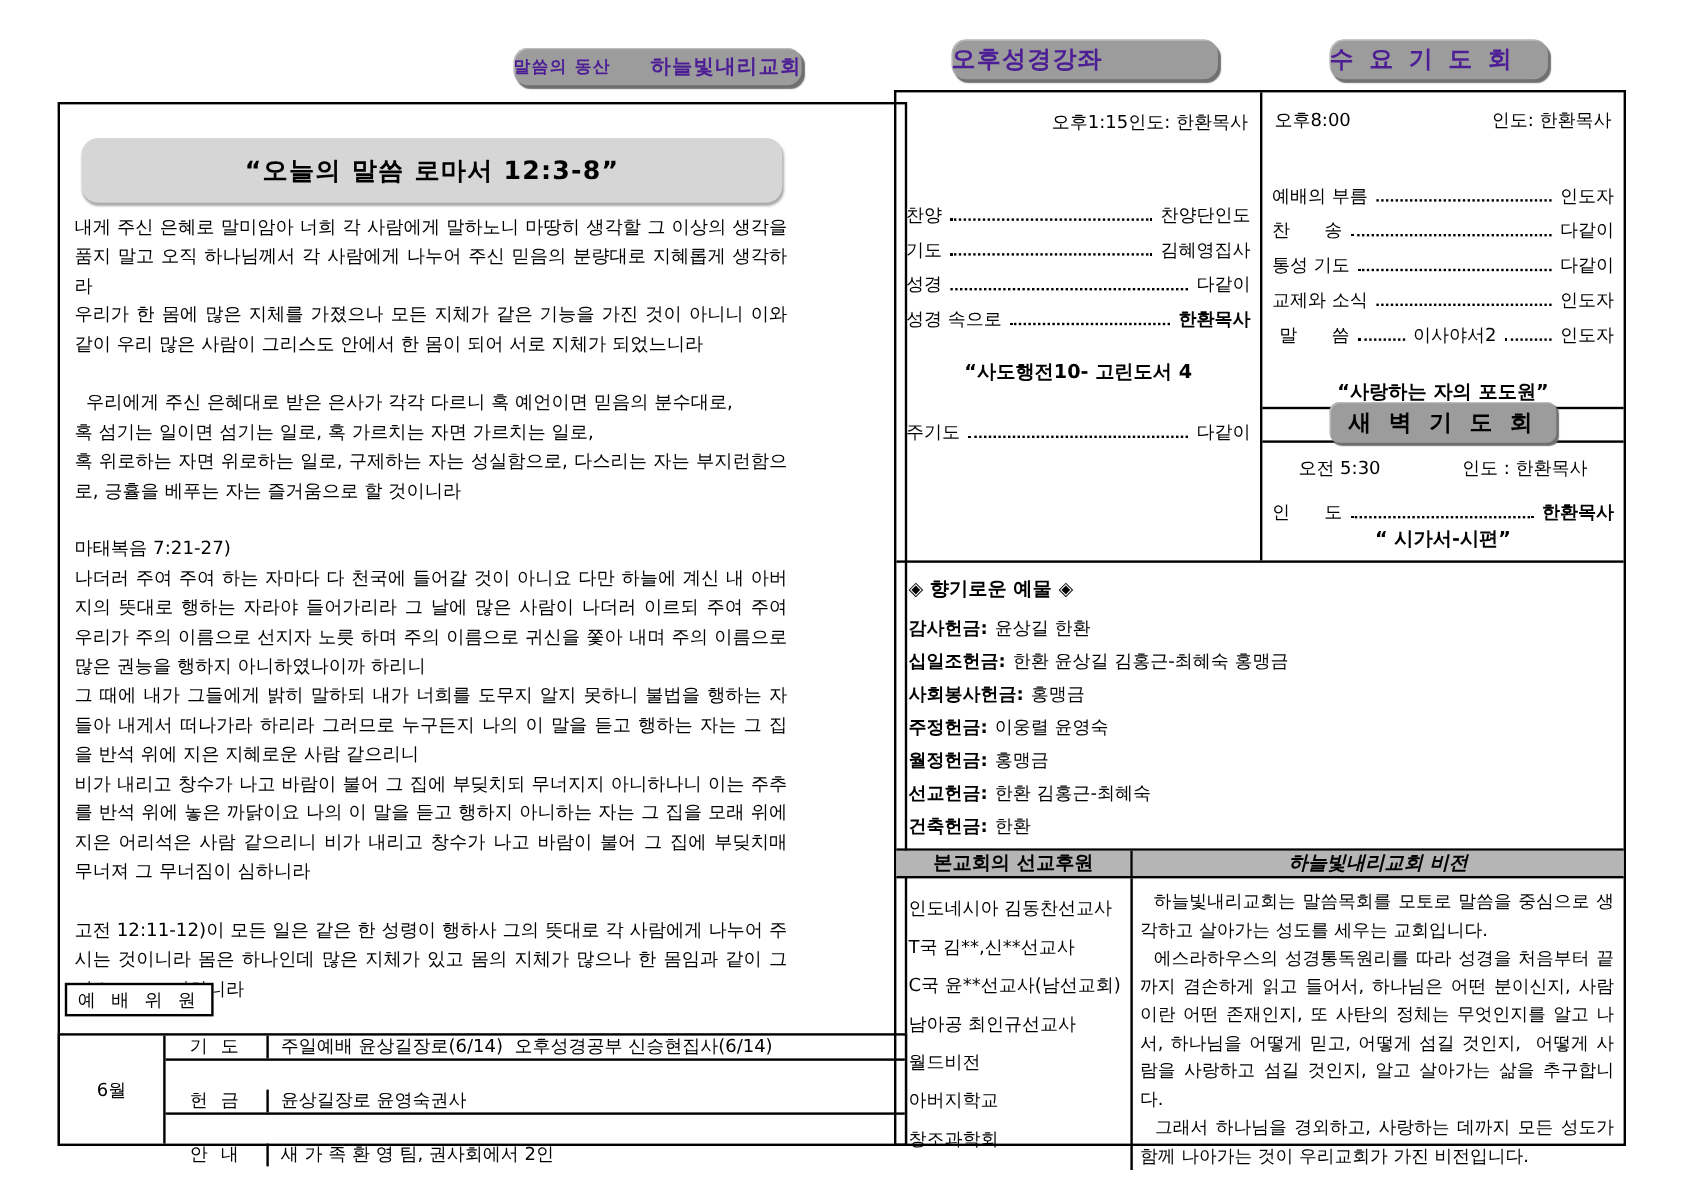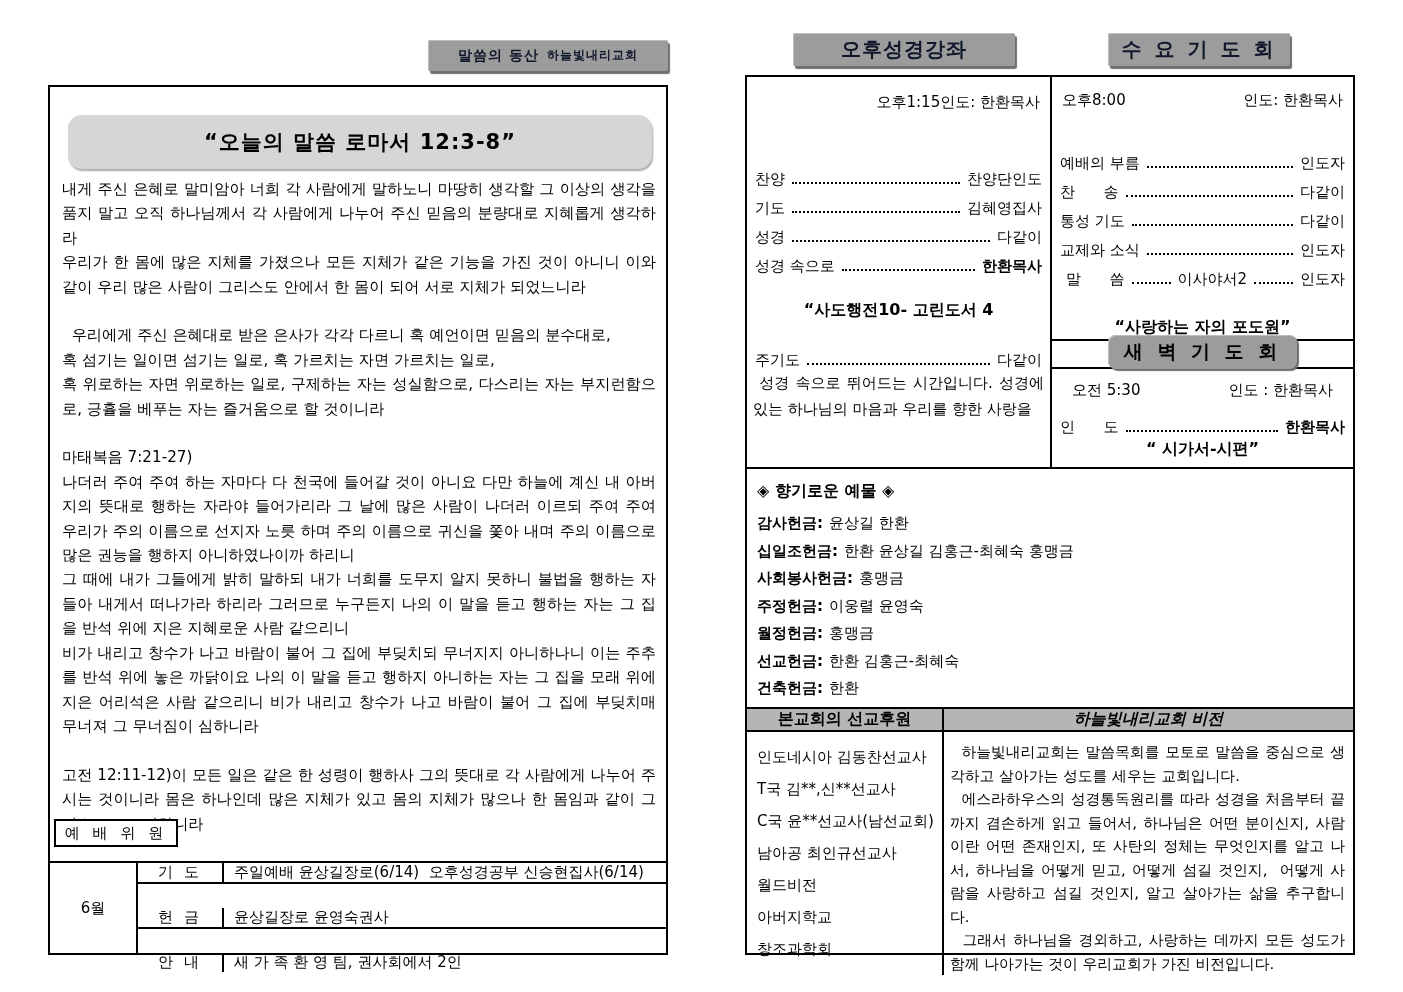--- a/index.html
+++ b/index.html
@@ -1,33 +1,33 @@
 <!DOCTYPE html>
 <html><head>
 <meta charset="utf-8">
 <style>
   html,body{margin:0;padding:0;background:#ffffff;}
   body{font-family:"DejaVu Sans",sans-serif;color:#000;}
   .sheet{position:relative;width:1403px;height:992px;background:#fff;overflow:hidden;}
 
   
   .badge{
-    position:absolute;background:#9c9c9c;border-radius:2px;
+    position:absolute;background:#9c9c9c;border-radius:12px;
     box-shadow:2px 3px 1px #6f6f6f, inset 1px 1px 0 #bdbdbd;
-    display:flex;align-items:center;justify-content:center;
-    font-weight:bold;color:#0f172a;letter-spacing:1px;
+    display:flex;align-items:center;justify-content:space-between;
+    font-weight:bold;color:#4c1d95;letter-spacing:1px;
   }
   .badge-left-page{left:428px;top:40px;width:240px;height:31px;font-size:16px;gap:8px;}
   .badge-left-page .small{font-size:14px;}
-  .badge-left-page .large{font-size:12px;}
+  .badge-left-page .large{font-size:17px;}
   .badge-afternoon{left:793px;top:33px;width:222px;height:33px;font-size:20px;}
   .badge-wednesday{left:1108px;top:33px;width:182px;height:33px;font-size:20px;letter-spacing:3px;}
 
   
-  .page-left{position:absolute;left:48px;top:85px;width:620px;height:870px;border:2px solid #000;box-sizing:border-box;}
+  .page-left{position:absolute;left:48px;top:85px;width:708px;height:870px;border:2px solid #000;box-sizing:border-box;}
   .title-box{
     position:absolute;left:18px;top:28px;width:584px;height:54px;
     background:#d6d6d6;border-radius:14px;box-shadow:1px 2px 2px #aaa;
     display:flex;align-items:center;justify-content:center;
     font-size:21px;font-weight:bold;letter-spacing:1px;
   }
   .sermon-body{
     position:absolute;left:12px;top:90px;width:594px;
     font-size:15.2px;line-height:24.4px;text-align:justify;
   }
@@ -176,21 +176,20 @@
           </div>
         </div>
       <div class="center-line" style="margin-top:24px;">“사도행전10- 고린도서 4</div>
       <div class="svc-list" style="margin-top:20px;">
         <div class="svc-row">
           <span class="svc-label">주기도</span>
           <span class="dots"></span>
           <span class="svc-val">다같이</span>
         </div>
       </div>
-      <div class="note-text"> 성경 속으로 뛰어드는 시간입니다. 성경에 있는 하나님의 마음과 우리를 향한 사랑을</div>
     </div>
 
     <div class="cell-wed">
       <div class="time-row" style="margin-top:14px;">
         <span>오후8:00</span>
         <span>인도: 한환목사</span>
       </div>
       <div class="svc-list" style="margin-top:34px;">
 
           <div class="svc-row">
@@ -226,21 +225,21 @@
           <span class="svc-val">인도자</span>
         </div>
       </div>
       <div class="center-line" style="margin-top:28px;">“사랑하는 자의 포도원”</div>
     </div>
 
     <div class="dawn-strip">
       <div class="badge-dawn">새 벽 기 도 회</div>
     </div>
     <div class="cell-dawn">
-      <div class="time-row" style="margin-top:12px;padding:0 20px;">
+      <div class="time-row" style="margin-top:12px;padding:0 30px;">
         <span>오전 5:30</span>
         <span>인도 : 한환목사</span>
       </div>
       <div class="svc-list" style="margin-top:8px;">
         <div class="svc-row">
           <span class="svc-label">인      도</span>
           <span class="dots"></span>
           <span class="svc-val" style="font-weight:bold;">한환목사</span>
         </div>
       </div>

